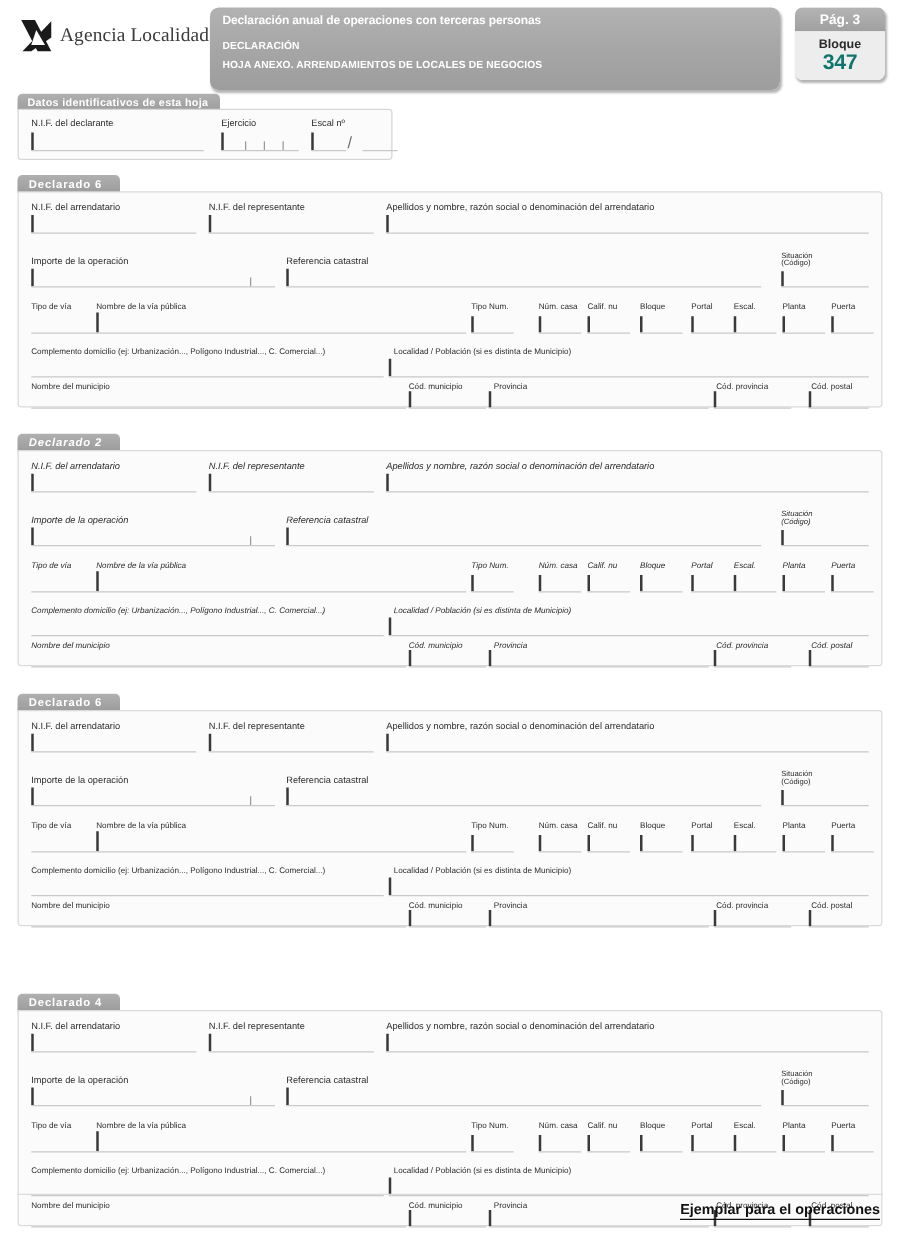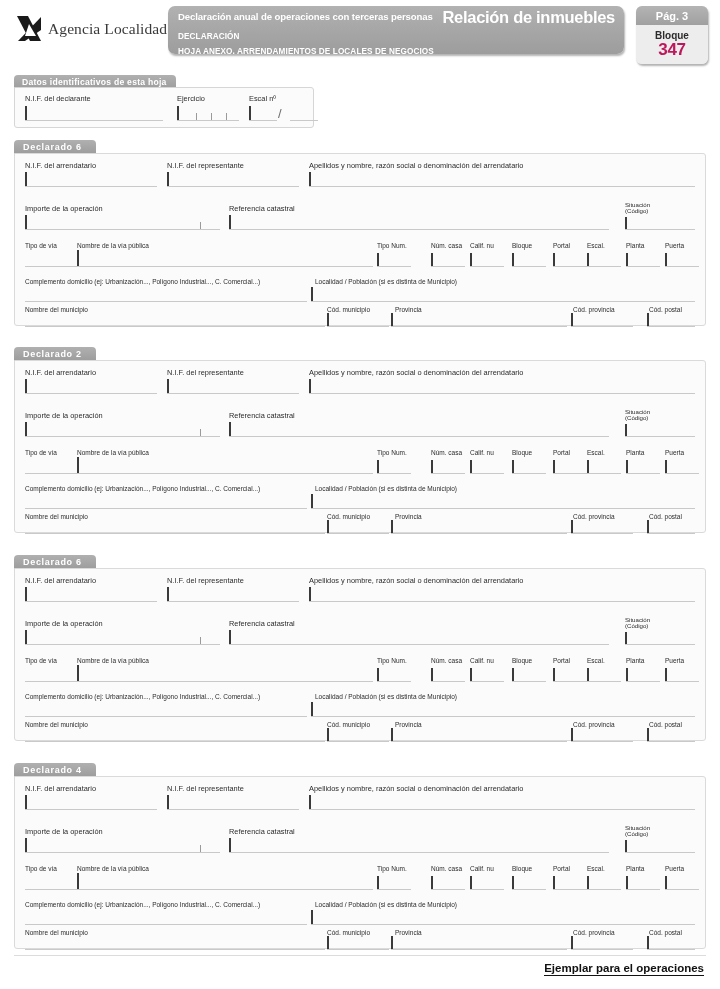--- a/index.html
+++ b/index.html
@@ -20,21 +20,21 @@
     display: flex; align-items: center; gap: 6px;
   }
   .logo-mark { width: 26px; height: 30px; position: relative; display: block; }
   .logo-text {
     font-family: "Liberation Serif", serif;
     font-size: 15.5px; color: #3a3a3a; letter-spacing: .1px;
     white-space: nowrap;
   }
 
   .hdr-band {
-    position: absolute; left: 168px; top: 6px; width: 456px; height: 48px;
+    position: absolute; left: 168px; top: 6px; width: 456px; height: 66px;
     background: linear-gradient(180deg,#b2b2b2 0%,#a8a8a8 42%,#9d9d9d 100%);
     border-radius: 7px;
     box-shadow: 1px 2px 2px rgba(0,0,0,.30);
   }
   .hdr-band-inner { position: relative; width: 100%; height: 100%; }
   .hdr-line1 {
     position: absolute; left: 10px; top: 5px;
     font-size: 9.6px; font-weight: bold; color: #ffffff;
     letter-spacing: -.1px; white-space: nowrap;
   }
@@ -63,21 +63,21 @@
   .model-top {
     height: 19px; background: linear-gradient(180deg,#b4b4b4,#a0a0a0);
     display: flex; align-items: center; justify-content: center;
     font-size: 11px; font-weight: bold; color: #ffffff;
   }
   .model-bot {
     height: 39px; background: #ededed;
     display: flex; flex-direction: column; align-items: center; justify-content: center;
   }
   .model-label { font-size: 10px; font-weight: bold; color: #2b2b2b; line-height: 11px; }
-  .model-num { font-size: 17px; font-weight: bold; color: #be185d; line-height: 18px; letter-spacing: -.3px; }
+  .model-num { font-size: 17px; font-weight: bold; color: #0f766e; line-height: 18px; letter-spacing: -.3px; }
 
   
   .ident-sec { position: absolute; left: 14px; top: 75px; width: 300px; height: 53px; }
   .sec-tab {
     position: absolute; left: 0; top: 0; height: 13px; padding: 0 9px 0 8px;
     background: linear-gradient(180deg,#b0b0b0,#9e9e9e);
     border-radius: 4px 4px 0 0;
     display: flex; align-items: center;
     font-size: 8.6px; font-weight: bold; color: #ffffff; letter-spacing: .25px;
     white-space: nowrap;
@@ -144,21 +144,20 @@
           <polygon points="25,3 25,16 9,27 2,27" fill="#1a1a1a"></polygon>
           <polygon points="13,10 20,22 9,22" fill="#ffffff"></polygon>
         </svg>
       </span>
       <span class="logo-text">Agencia Localidad</span>
     </div>
 
     <div class="hdr-band">
       <div class="hdr-band-inner">
         <div class="hdr-line1">Declaración anual de operaciones con terceras personas</div>
-        <div class="hdr-title">Relación de inmuebles</div>
         <div class="hdr-line2">DECLARACIÓN</div>
         <div class="hdr-line3">HOJA ANEXO. ARRENDAMIENTOS DE LOCALES DE NEGOCIOS</div>
       </div>
     </div>
 
     <div class="model-box">
       <div class="model-top">Pág. 3</div>
       <div class="model-bot">
         <div class="model-label">Bloque</div>
         <div class="model-num">347</div>
@@ -256,21 +255,21 @@
           <div class="tick" style="left:376px; top:159px; height:13px;"></div>
           <div class="fline" style="left:376px; top:172px; width:176px;"></div>
           <div class="fl sm" style="left:558px; top:152px;">Cód. provincia</div>
           <div class="tick" style="left:556px; top:159px; height:13px;"></div>
           <div class="fline" style="left:556px; top:172px; width:62px;"></div>
           <div class="fl sm" style="left:634px; top:152px;">Cód. postal</div>
           <div class="tick" style="left:632px; top:159px; height:13px;"></div>
           <div class="fline" style="left:632px; top:172px; width:48px;"></div>
         </div>
       </div>
-      <div class="decl" style="top: 347px;">
+      <div class="decl" style="top: 347px; font-style: italic;">
         <div class="decl-tab">Declarado 2</div>
         <div class="decl-body">
           <div class="fl" style="left:10px; top:7px;">N.I.F. del arrendatario</div>
           <div class="tick" style="left:10px; top:18px; height:14px;"></div>
           <div class="fline" style="left:10px; top:32px; width:132px;"></div>
           <div class="fl" style="left:152px; top:7px;">N.I.F. del representante</div>
           <div class="tick" style="left:152px; top:18px; height:14px;"></div>
           <div class="fline" style="left:152px; top:32px; width:132px;"></div>
           <div class="fl" style="left:294px; top:7px;">Apellidos y nombre, razón social o denominación del arrendatario</div>
           <div class="tick" style="left:294px; top:18px; height:14px;"></div>
@@ -400,21 +399,21 @@
           <div class="tick" style="left:376px; top:159px; height:13px;"></div>
           <div class="fline" style="left:376px; top:172px; width:176px;"></div>
           <div class="fl sm" style="left:558px; top:152px;">Cód. provincia</div>
           <div class="tick" style="left:556px; top:159px; height:13px;"></div>
           <div class="fline" style="left:556px; top:172px; width:62px;"></div>
           <div class="fl sm" style="left:634px; top:152px;">Cód. postal</div>
           <div class="tick" style="left:632px; top:159px; height:13px;"></div>
           <div class="fline" style="left:632px; top:172px; width:48px;"></div>
         </div>
       </div>
-      <div class="decl" style="top: 763px;">
+      <div class="decl" style="top: 795px;">
         <div class="decl-tab">Declarado 4</div>
         <div class="decl-body">
           <div class="fl" style="left:10px; top:7px;">N.I.F. del arrendatario</div>
           <div class="tick" style="left:10px; top:18px; height:14px;"></div>
           <div class="fline" style="left:10px; top:32px; width:132px;"></div>
           <div class="fl" style="left:152px; top:7px;">N.I.F. del representante</div>
           <div class="tick" style="left:152px; top:18px; height:14px;"></div>
           <div class="fline" style="left:152px; top:32px; width:132px;"></div>
           <div class="fl" style="left:294px; top:7px;">Apellidos y nombre, razón social o denominación del arrendatario</div>
           <div class="tick" style="left:294px; top:18px; height:14px;"></div>

